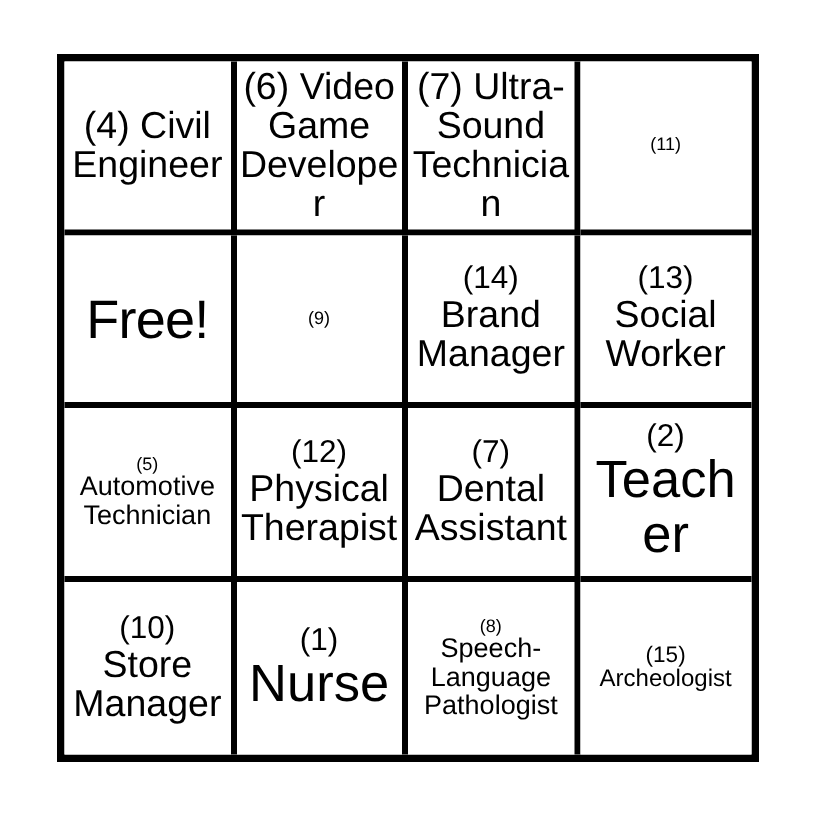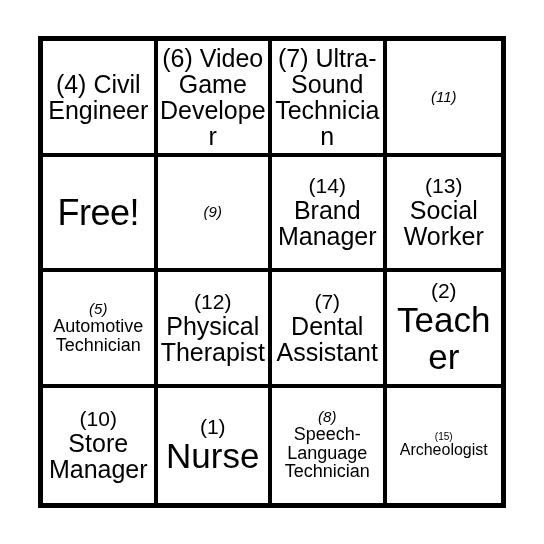--- a/index.html
+++ b/index.html
@@ -58,22 +58,22 @@
   .sz-xl     { font-size: 35px; }
   .sz-lg     { font-size: 25px; }
   .sz-sm     { font-size: 18px; }
   .sz-xs     { font-size: 16px; }
 
   .num {
     display: block;
     line-height: 1.05;
   }
   .num-lg  { font-size: 21px; }
-  .num-sm  { font-size: 15px; font-style: italic; }
-  .num-xs  { font-size: 10px; }
+  .num-sm  { font-size: 12px; }
+  .num-xs  { font-size: 15px; }
 </style>
 </head>
 <body>
 
 <div id="bingo-card">
     <div class="cell">
       <span class="cell-text sz-lg">(4) Civil Engineer</span>
     </div>
     <div class="cell">
       <span class="cell-text sz-lg">(6) Video Game Developer</span>
@@ -108,18 +108,18 @@
     <div class="cell col-last">
       <span class="cell-text sz-xl"><span class="num num-lg">(2)</span><span>Teacher</span></span>
     </div>
     <div class="cell row-last">
       <span class="cell-text sz-lg"><span class="num num-lg">(10)</span><span>Store Manager</span></span>
     </div>
     <div class="cell row-last">
       <span class="cell-text sz-xl"><span class="num num-lg">(1)</span><span>Nurse</span></span>
     </div>
     <div class="cell row-last">
-      <span class="cell-text sz-sm"><span class="num num-sm">(8)</span><span>Speech-Language Technician</span></span>
+      <span class="cell-text sz-sm"><span class="num num-sm">(8)</span><span>Speech-Language Pathologist</span></span>
     </div>
     <div class="cell col-last row-last">
       <span class="cell-text sz-xs"><span class="num num-xs">(15)</span><span>Archeologist</span></span>
     </div>
   </div>
 
 </body></html>

